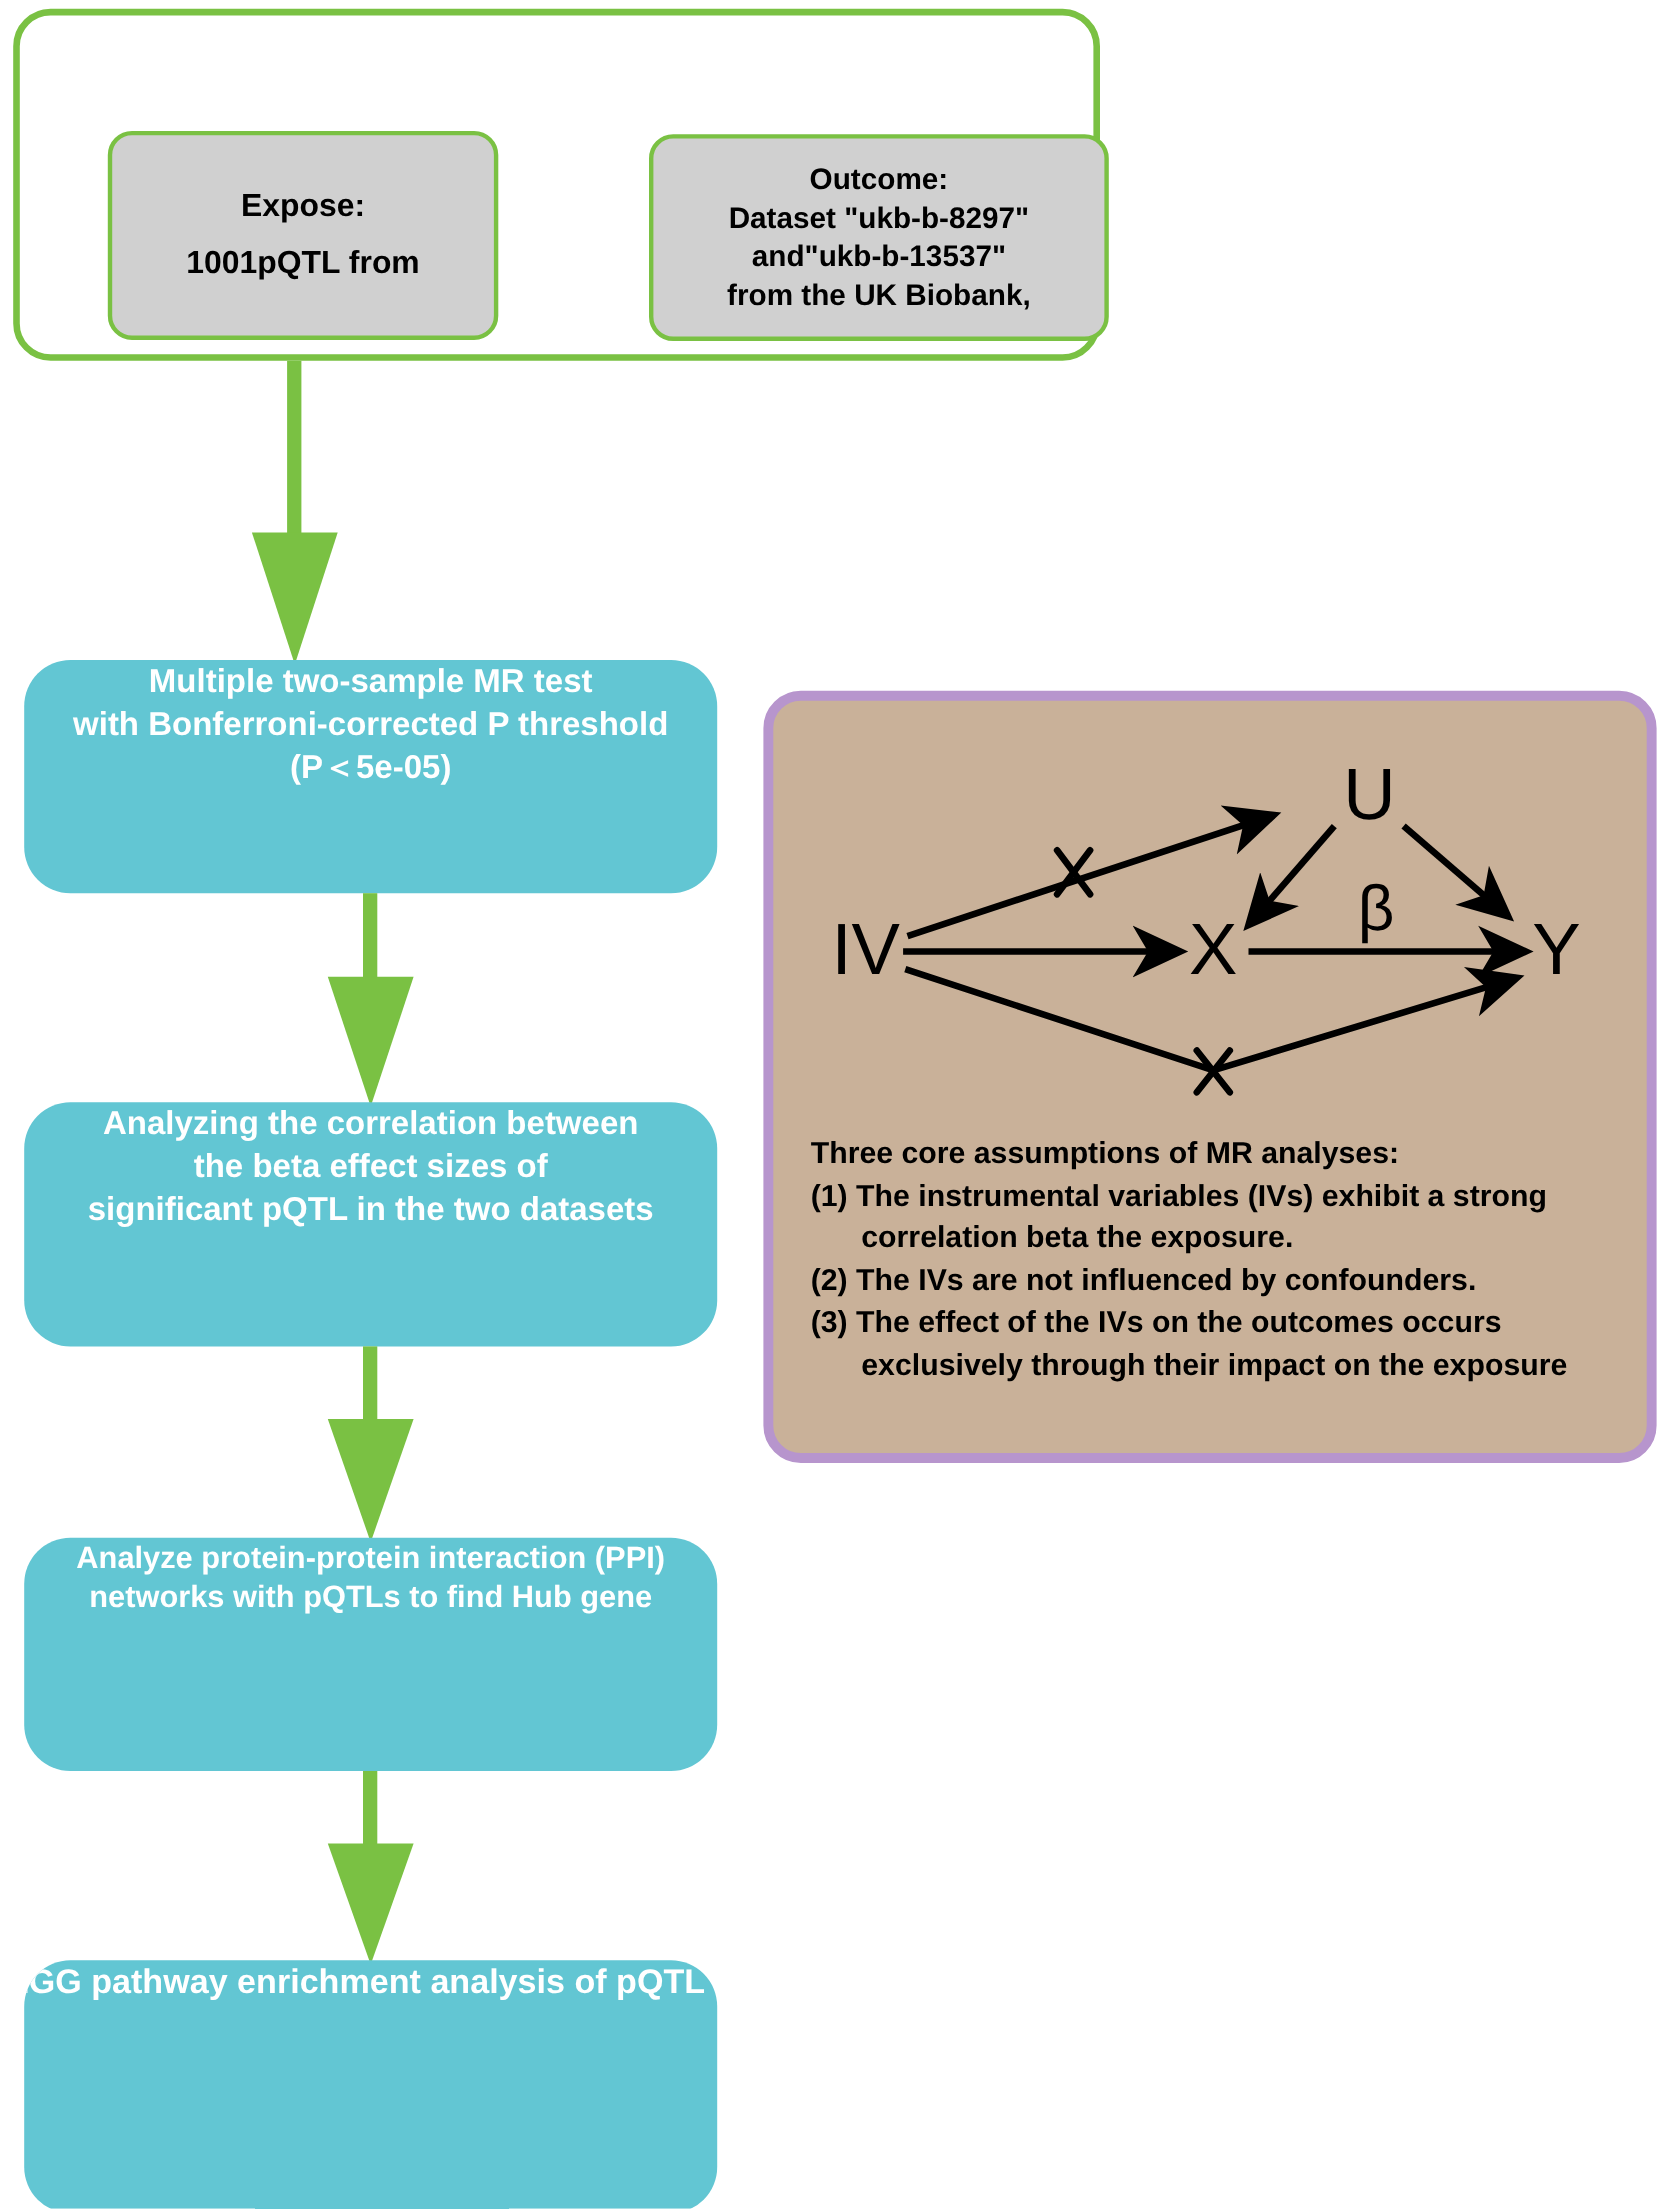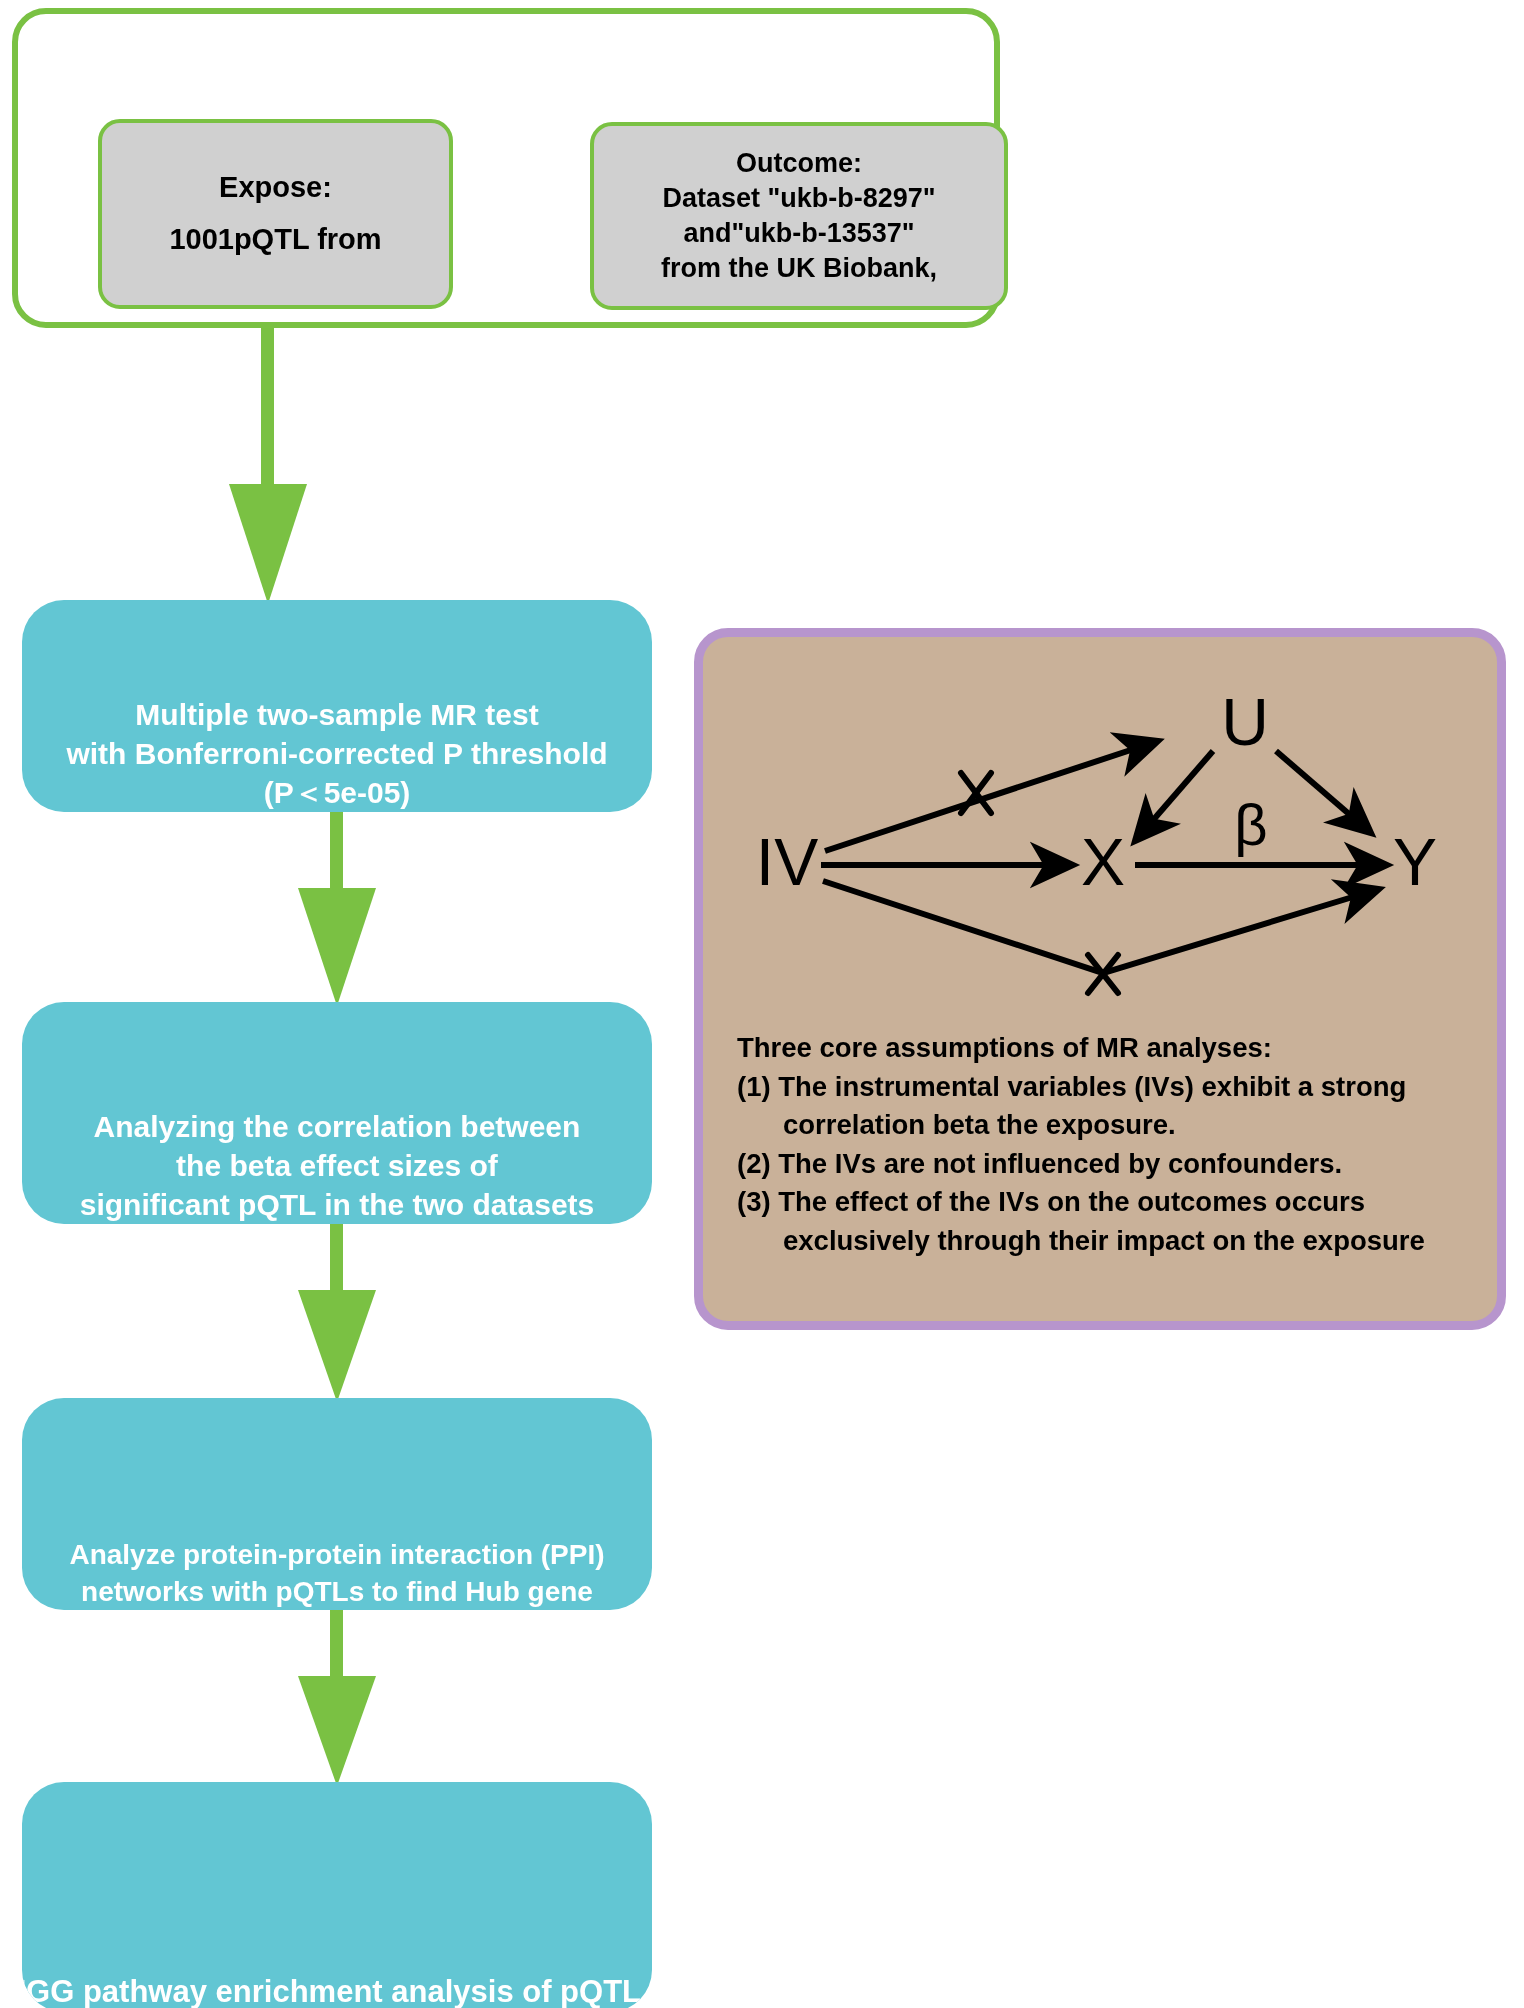--- a/index.html
+++ b/index.html
@@ -68,21 +68,21 @@
     font-size: 27px;
   }
 
   
   .step-box {
     position: absolute;
     background: #62c6d3;
     border-radius: 42px;
     box-sizing: border-box;
     display: flex;
-    align-items: flex-end;
+    align-items: flex-start;
     justify-content: center;
     color: #ffffff;
     font-weight: bold;
     text-align: center;
     overflow: hidden;
   }
   .step-box .lines { width: 100%; }
   .step-box .line {
     line-height: 1.30;
     white-space: nowrap;

